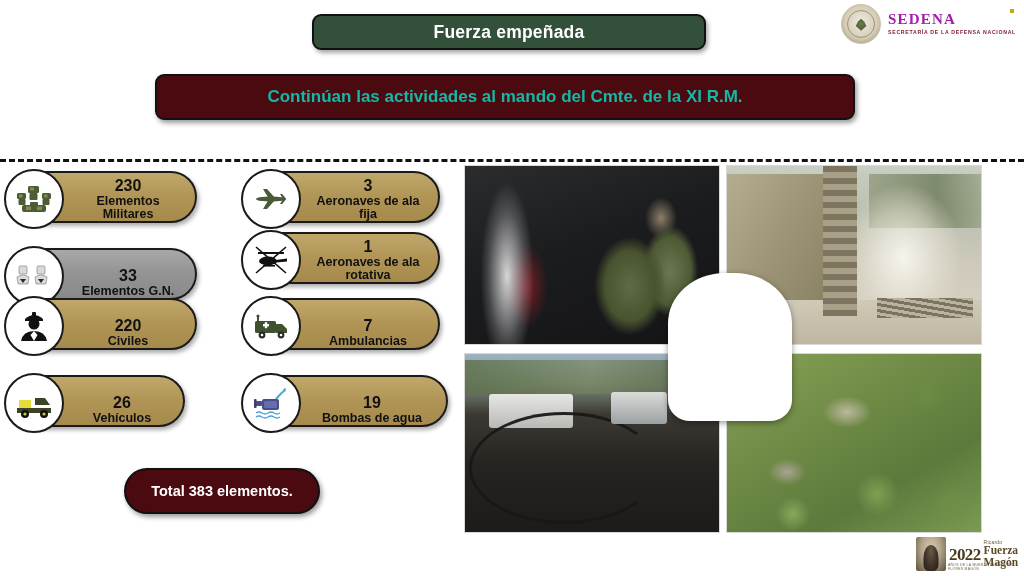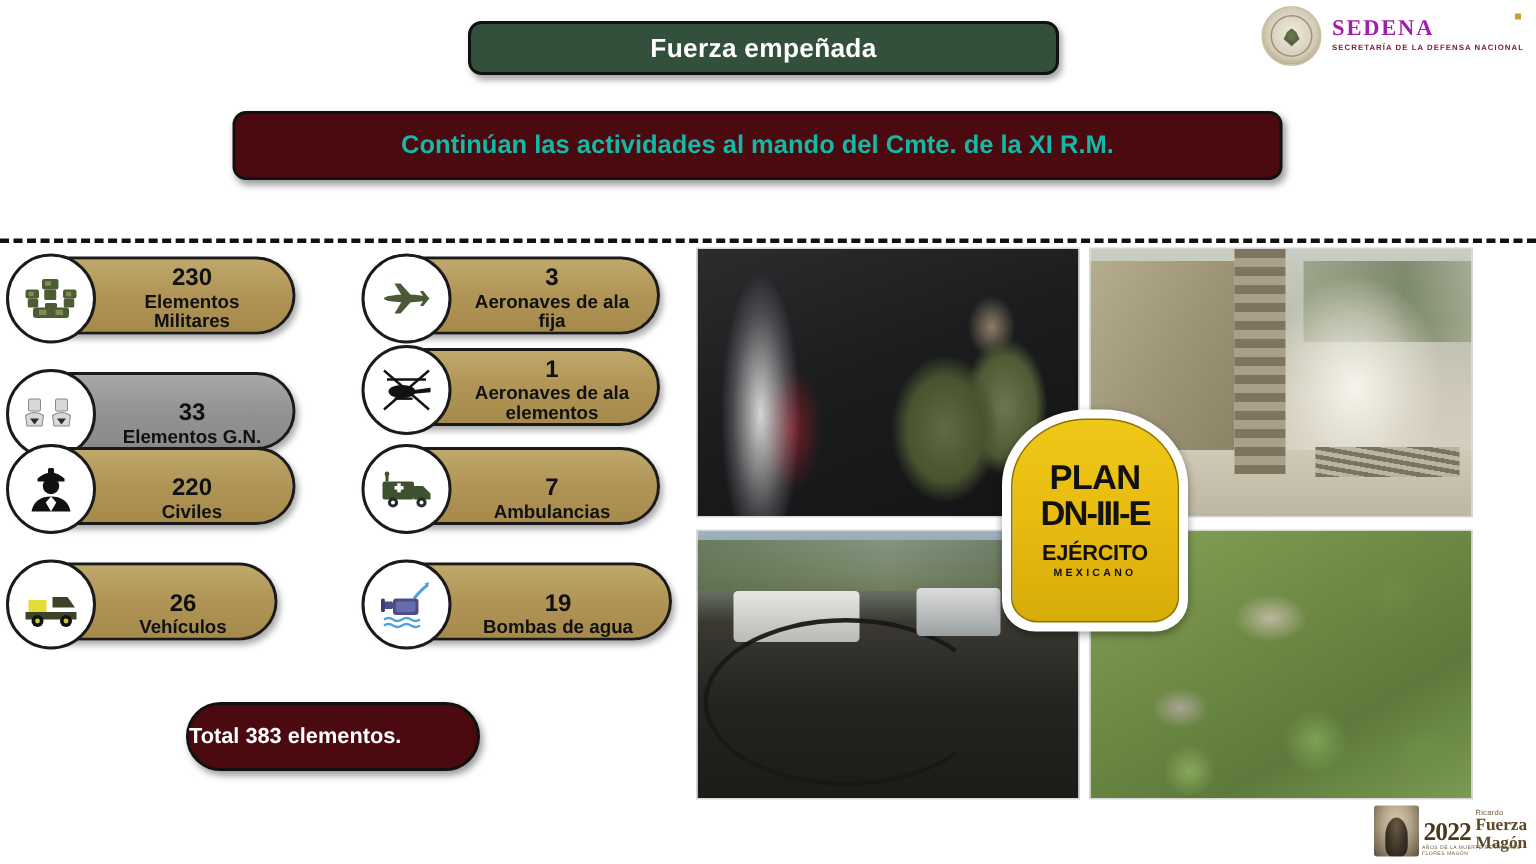--- a/index.html
+++ b/index.html
@@ -72,21 +72,21 @@
   .p-civ   { left: 5px;   top: 298px; width: 192px; }
   .p-veh   { left: 5px;   top: 375px; width: 180px; }
   .p-fija  { left: 242px; top: 171px; width: 198px; }
   .p-rot   { left: 242px; top: 232px; width: 198px; }
   .p-amb   { left: 242px; top: 298px; width: 198px; }
   .p-bomb  { left: 242px; top: 375px; width: 206px; }
 
   
   .total-bar { position: absolute; left: 124px; top: 468px; width: 196px; height: 46px;
     background: #4a0a10; border: 2.5px solid #111; border-radius: 23px;
-    display: flex; align-items: center; justify-content: flex-start;
+    display: flex; align-items: center; justify-content: center;
     box-shadow: 2px 3px 5px rgba(0,0,0,0.4); }
   .total-bar span { color: #fff; font-size: 14.5px; font-weight: bold; }
 
   
   .photos { position: absolute; left: 464px; top: 165px; width: 524px; height: 368px; }
   .photo { position: absolute; width: 256px; height: 180px; overflow: hidden;
     border: 1px solid #d8d8d8; }
   .ph-tl { left: 0;   top: 0; }
   .ph-tr { left: 262px; top: 0; }
   .ph-bl { left: 0;   top: 188px; }
@@ -330,21 +330,21 @@
         <g fill="#111">
           <ellipse cx="18" cy="22" rx="9" ry="4.4"></ellipse>
           <path d="M26 21 l11 -1.5 l0 3 l-11 1 z"></path>
           <rect x="13" y="26" width="12" height="1.6"></rect>
           <line x1="8" y1="14" x2="34" y2="14" stroke="#111" stroke-width="1.8"></line>
         </g>
       </svg>
     </div>
     <div class="pill-text">
       <span class="num">1</span>
-      <span class="lbl">Aeronaves de ala elementos</span>
+      <span class="lbl">Aeronaves de ala rotativa</span>
     </div>
   </div>
 
   <div class="pill p-amb">
     <div class="icon-circle">
       <svg class="ic" viewBox="0 0 42 42" aria-hidden="true">
         <g fill="#3f5230">
           <rect x="5" y="16" width="21" height="12" rx="1.5"></rect>
           <path d="M26 19 h6 l5 5 v4 h-11 z"></path>
           <rect x="7" y="12" width="2" height="4"></rect>
@@ -413,26 +413,20 @@
         <div class="trucks-hose"></div>
       </div>
     </div>
     <div class="photo ph-br">
       <div class="img-veg"></div>
     </div>
   </div>
 
   <div class="badge">
     <div class="badge-shape"></div>
-    <div class="badge-inner">
-      <div class="badge-l1">PLAN</div>
-      <div class="badge-l2">DN-III-E</div>
-      <div class="badge-l3">EJÉRCITO</div>
-      <div class="badge-l4">MEXICANO</div>
-    </div>
   </div>
 
   <div class="logo2022">
     <div class="logo-portrait"></div>
     <div class="logo-year">2022</div>
     <div class="logo-name">
       <div class="logo-name-1">Ricardo</div>
       <div class="logo-name-2">Fuerza</div>
       <div class="logo-name-2">Magón</div>
     </div>

